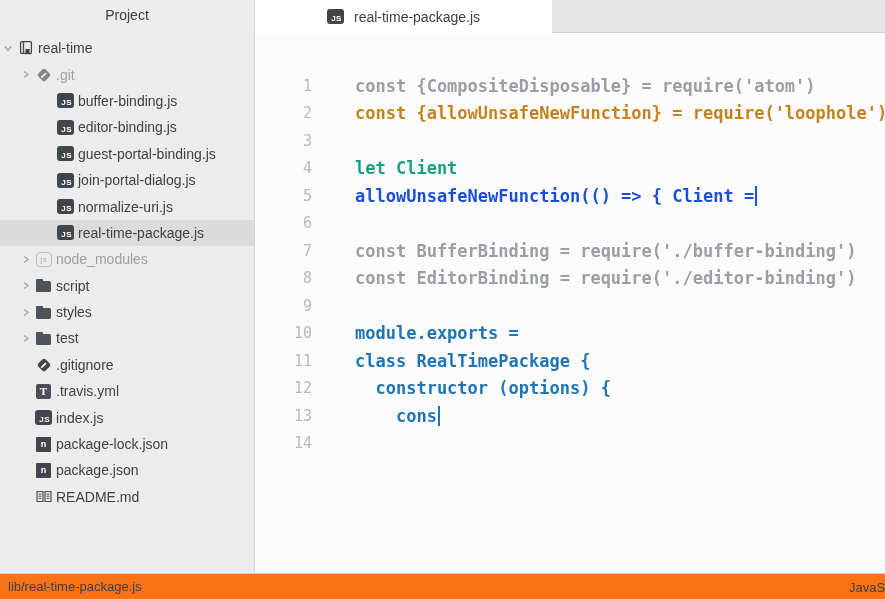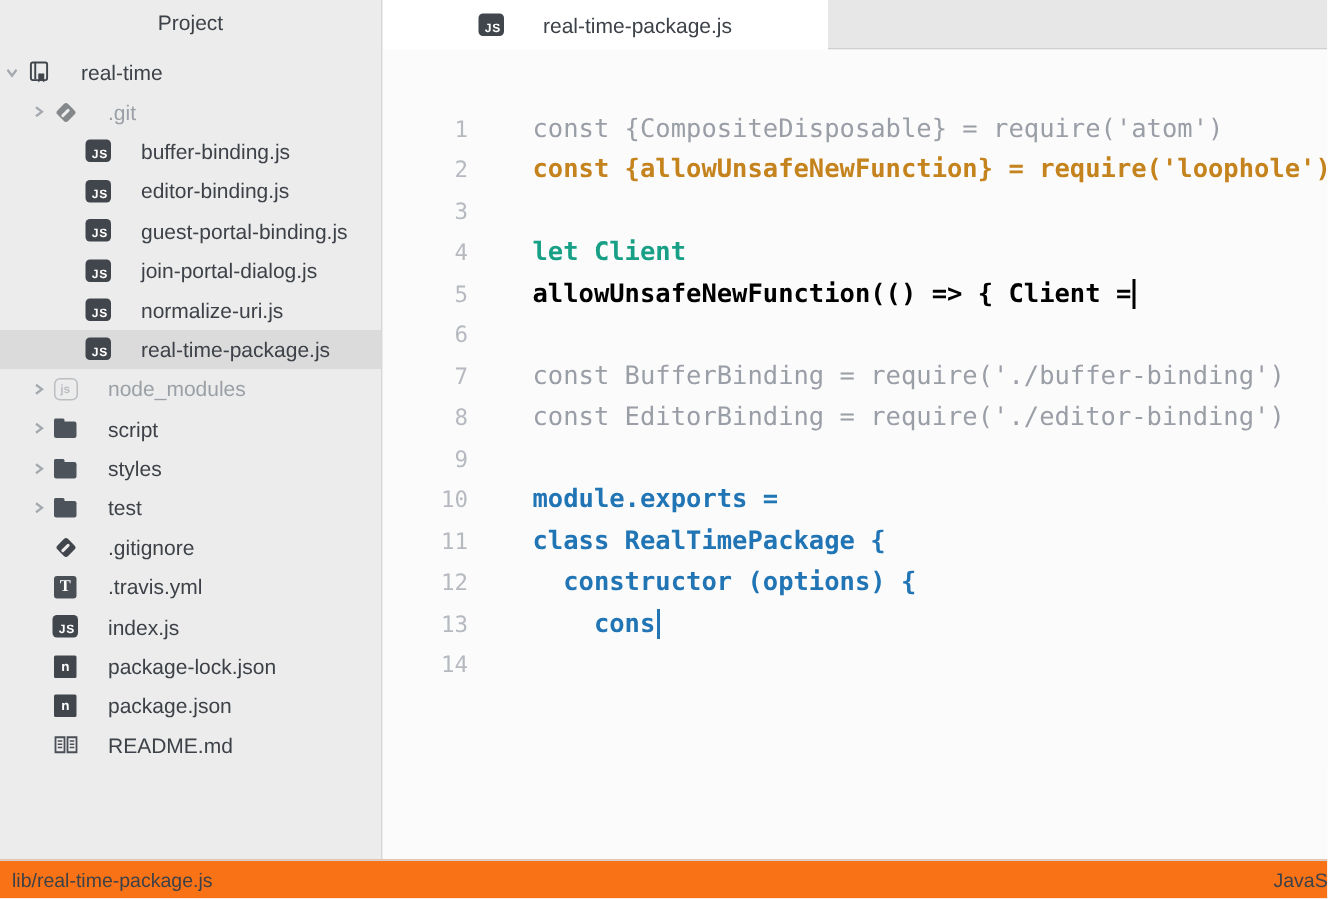--- a/index.html
+++ b/index.html
@@ -18,21 +18,21 @@
                white-space:nowrap; cursor:default; }
   .tree-item.selected { background:#dbdbdb; }
   .tree-item.dimmed .label { color:#9aa0a6; }
   .tree-item.dimmed .icon { opacity:.6; }
   .tree-item.lvl1 { padding-left:4px; }
   .tree-item.lvl2 { padding-left:22px; }
   .tree-item.lvl3 { padding-left:44px; }
   .chevron { width:13px; min-width:13px; display:inline-flex; align-items:center; }
   .chevron svg { display:block; }
   .chevron.expanded svg { transform:rotate(90deg); }
-  .icon { width:17px; min-width:17px; height:16px; margin-right:20px; display:inline-flex;
+  .icon { width:17px; min-width:17px; height:16px; margin-right:4px; display:inline-flex;
           align-items:center; justify-content:center; }
   .label { line-height:16px; }
 
   
   .ic-js { width:17px; height:15px; background:#41464c; border-radius:3px; color:#fff;
            font-size:8px; font-weight:bold; display:inline-flex; align-items:flex-end;
            justify-content:flex-end; padding:0 2px 1px 0; letter-spacing:.5px; }
   .ic-folder { width:15px; height:13px; position:relative; display:inline-block; }
   .ic-folder:before { content:""; position:absolute; left:0; top:0; width:7px; height:4px;
                       background:#4d535a; border-radius:1px; }
@@ -55,21 +55,21 @@
   
   .editor-pane { flex:1; display:flex; flex-direction:column; min-width:0; overflow:hidden; }
   .tab-bar { height:33px; min-height:33px; display:flex; }
   .tab { width:297px; background:#fff; display:flex; align-items:center; justify-content:center;
          gap:6px; font-size:14px; color:#3d4148; cursor:default; }
   .tab-filler { flex:1; background:#e7e7e7; border-bottom:1px solid #d0d0d0; }
   .code-area { flex:1; background:#fbfbfb; padding-top:39px; overflow:hidden;
                font-family:"DejaVu Sans Mono", monospace; }
   .code-line { display:flex; align-items:center; height:27.5px; white-space:pre; }
   .gutter { width:57px; min-width:57px; text-align:right; font-size:15px; color:#b6bac0; }
-  .code-text { padding-left:43px; font-size:17px; }
+  .code-text { padding-left:43px; font-size:17px;font-weight:bold; }
   .code-text.remote { font-weight:bold; }
   .caret { display:inline-block; width:2px; height:20px; background:currentColor;
            vertical-align:text-bottom; margin-left:1px; }
 
   
   .status-bar { height:26px; min-height:26px; background:#f97316; border-top:1px solid #d2d2d2;
                 display:flex; align-items:center; font-size:13px; color:#3d4148;
                 padding-left:8px; position:relative; overflow:hidden; }
   .status-right { position:absolute; left:849px; top:50%; transform:translateY(-50%);
                   white-space:nowrap; }
@@ -269,21 +269,21 @@
           <div class="code-line">
     <span class="gutter">3</span>
     <span class="code-text" style="color: rgb(154, 158, 166);"></span>
   </div>
           <div class="code-line">
     <span class="gutter">4</span>
     <span class="code-text remote" style="color: rgb(24, 160, 135); text-align: right;">let Client</span>
   </div>
           <div class="code-line">
     <span class="gutter">5</span>
-    <span class="code-text remote" style="color: #000000;">allowUnsafeNewFunction(() =&gt; { Client =<span class="caret"></span></span>
+    <span class="code-text remote" style="color: #1d4ed8;">allowUnsafeNewFunction(() =&gt; { Client =<span class="caret"></span></span>
   </div>
           <div class="code-line">
     <span class="gutter">6</span>
     <span class="code-text" style="color: rgb(154, 158, 166);"></span>
   </div>
           <div class="code-line">
     <span class="gutter">7</span>
     <span class="code-text" style="color: rgb(154, 158, 166);">const BufferBinding = require('./buffer-binding')</span>
   </div>
           <div class="code-line">

